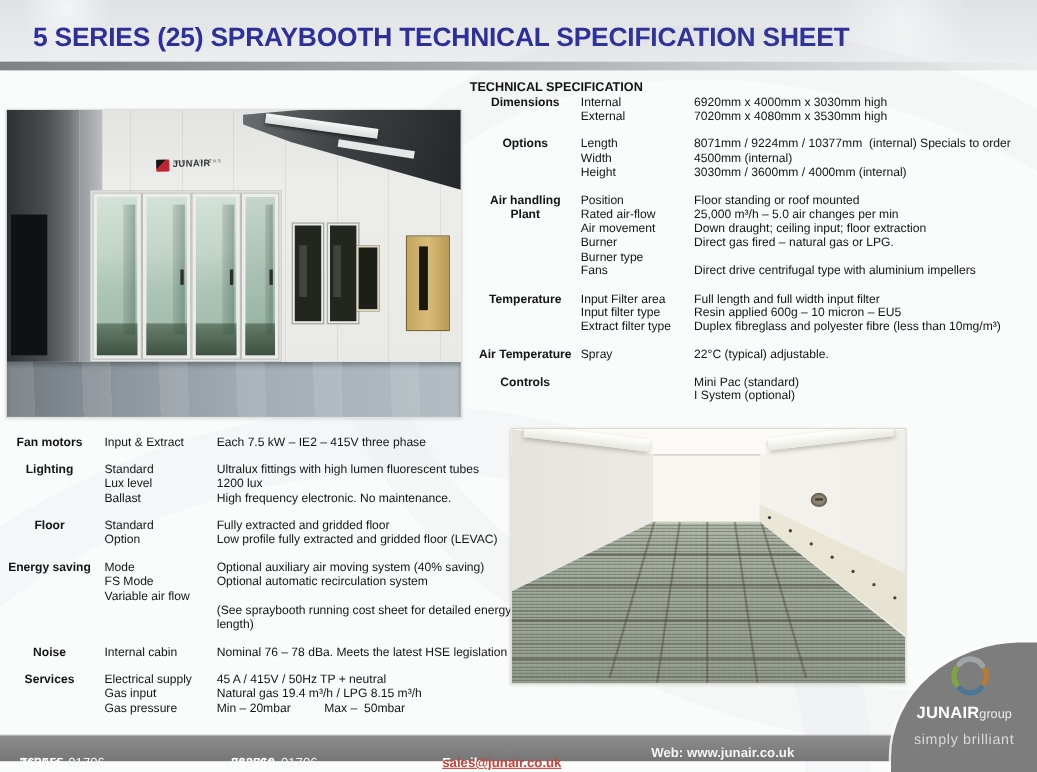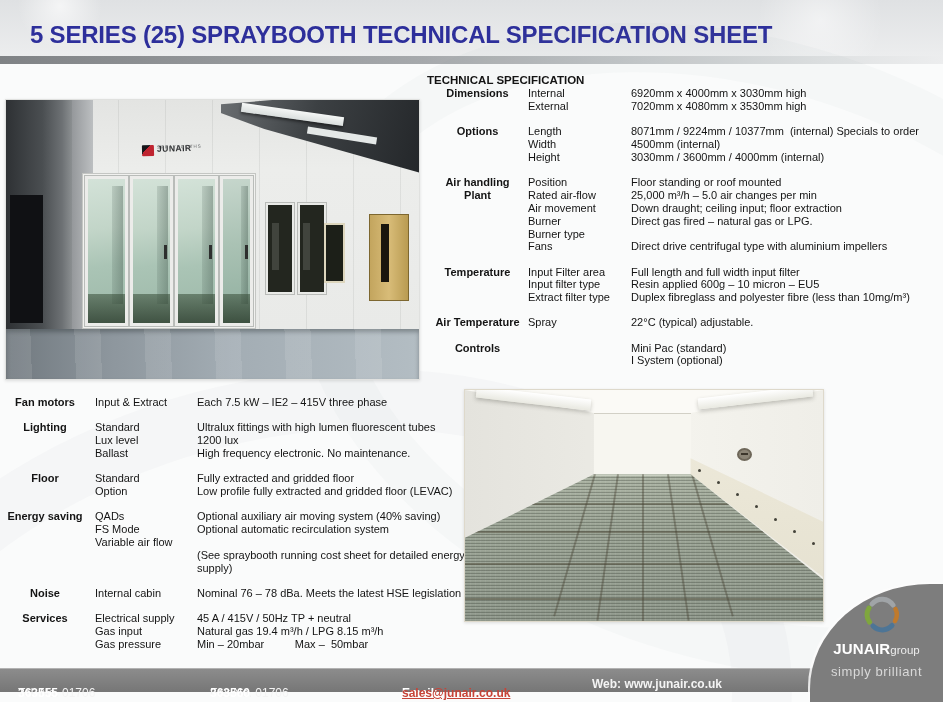--- a/index.html
+++ b/index.html
@@ -301,41 +301,41 @@
       <span class="c3">Fully extracted and gridded floor</span>
     </div>
   <div class="row">
       <span class="c1"></span>
       <span class="c2">Option</span>
       <span class="c3">Low profile fully extracted and gridded floor (LEVAC)</span>
     </div>
   <div class="gap"></div>
   <div class="row">
       <span class="c1">Energy saving</span>
-      <span class="c2">QADs</span>
+      <span class="c2">Mode</span>
       <span class="c3">Optional auxiliary air moving system (40% saving)</span>
     </div>
   <div class="row">
       <span class="c1"></span>
       <span class="c2">FS Mode</span>
       <span class="c3">Optional automatic recirculation system</span>
     </div>
   <div class="row">
       <span class="c1"></span>
       <span class="c2">Variable air flow</span>
     </div>
   <div class="row">
       <span class="c1"></span>
       <span class="c2"></span>
       <span class="c3">(See spraybooth running cost sheet for detailed energy</span>
     </div>
   <div class="row">
       <span class="c1"></span>
       <span class="c2"></span>
-      <span class="c3">supply)</span>
+      <span class="c3">length)</span>
     </div>
   <div class="gap"></div>
   <div class="row">
       <span class="c1">Noise</span>
       <span class="c2">Internal cabin</span>
       <span class="c3">Nominal 76 – 78 dBa. Meets the latest HSE legislation</span>
     </div>
   <div class="gap"></div>
   <div class="row">
       <span class="c1">Services</span>

